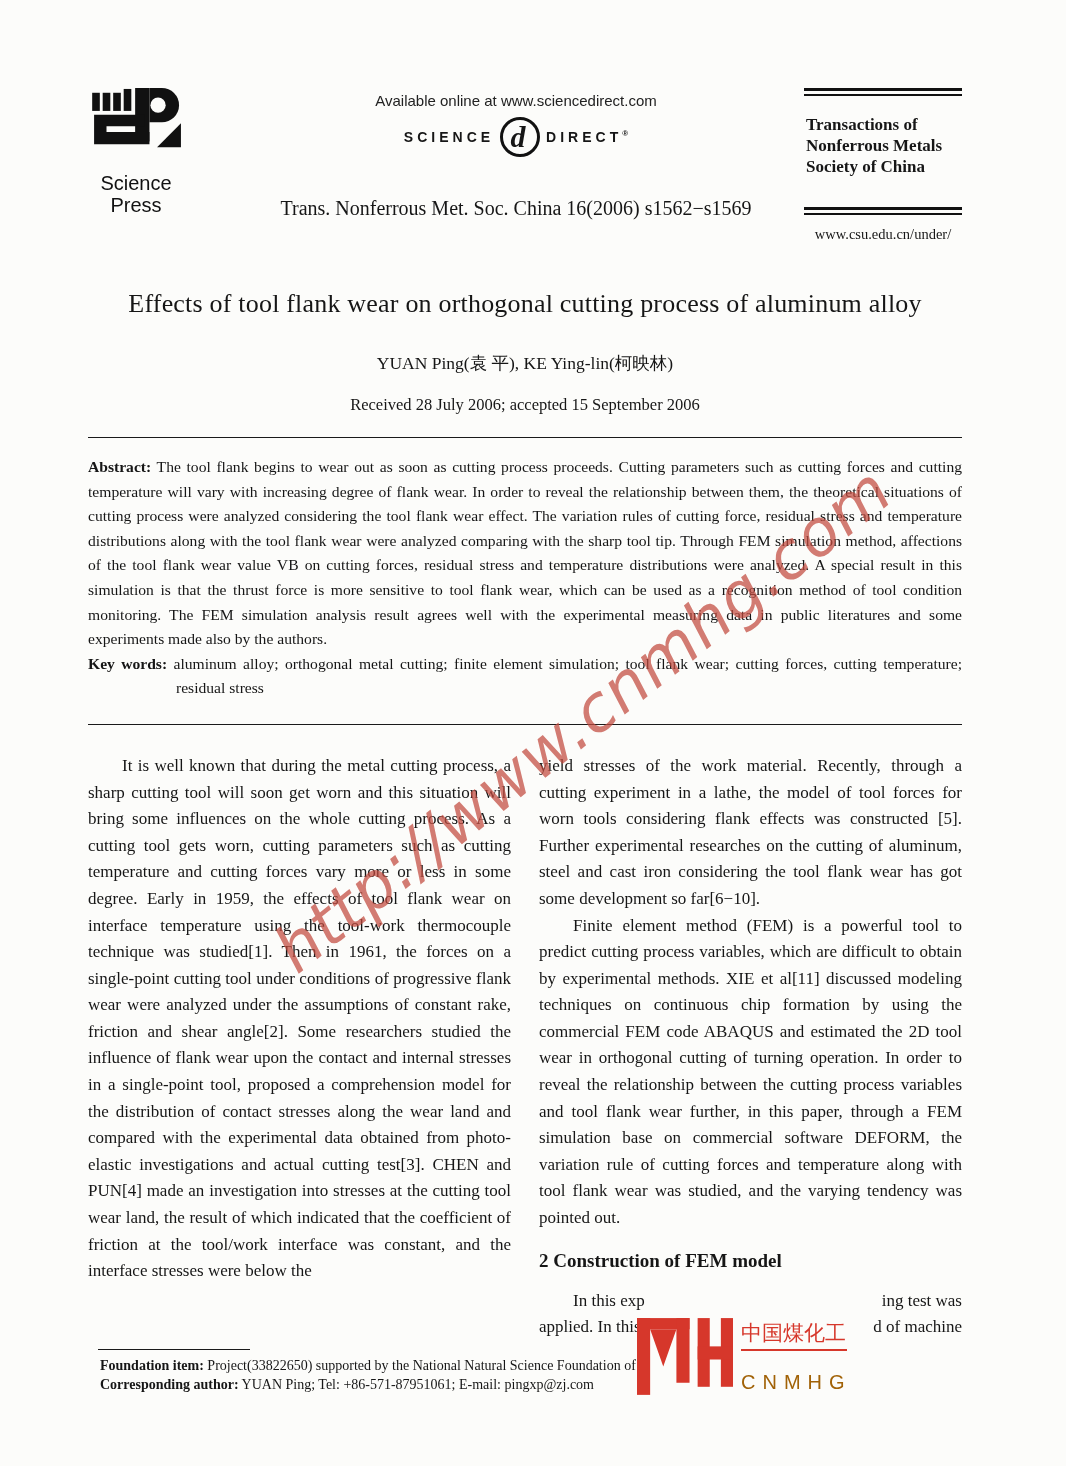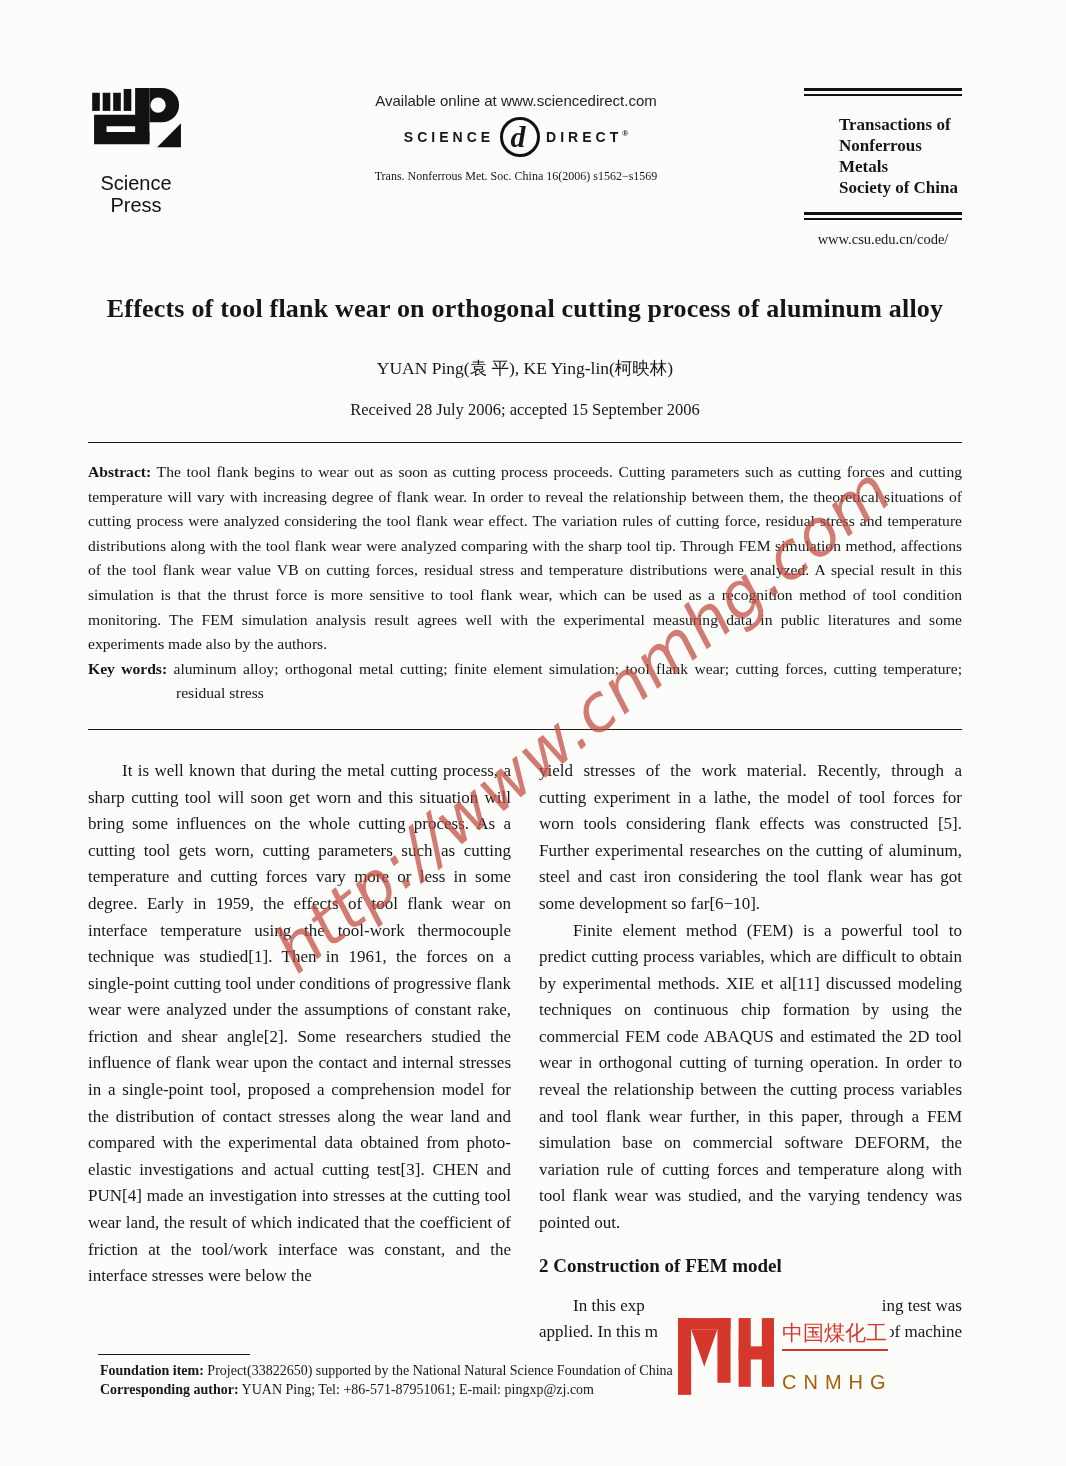--- a/index.html
+++ b/index.html
@@ -17,28 +17,28 @@
   .sp-logo { display:block; margin-left:2px; }
   .sp-text { font-family:"Liberation Sans", sans-serif; font-size:20px; line-height:22px; color:#111; width:96px; text-align:center; }
   .center-block { flex:1; text-align:center; padding-top:4px; }
   .avail { font-family:"Liberation Sans", sans-serif; font-size:15px; color:#222; }
   .sd-logo { margin-top:8px; display:flex; align-items:center; justify-content:center; gap:6px;
              font-family:"Liberation Sans", sans-serif; font-weight:bold; letter-spacing:4px; font-size:14px; }
   .sd-at { display:inline-flex; width:40px; height:40px; border:3px solid #111; border-radius:50%;
            align-items:center; justify-content:center; }
   .sd-d { font-family:"Liberation Serif", serif; font-style:italic; font-weight:bold; font-size:30px; line-height:30px; }
   .sd-reg { font-size:8px; letter-spacing:0; vertical-align:super; }
-  .citation { margin-top:12px; font-size:12px; }
+  .citation { margin-top:40px; font-size:20px; }
   .journal-box { width:158px; }
   .dbl { height:8px; border-top:3px solid #111; border-bottom:2px solid #111; }
-  .jb-title { font-weight:bold; font-size:17px; line-height:21px; padding:18px 0 14px 2px;margin-left:33px; }
+  .jb-title { font-weight:bold; font-size:17px; line-height:21px; padding:18px 0 30px 2px; }
   .jb-url { text-align:center; font-size:14.5px; padding-top:11px; }
 
   
-  .title { font-size:26px; font-weight:bold; text-align:center; margin-top:46px; letter-spacing:0.2px; }
+  .title { font-size:26px; font-weight:normal; text-align:center; margin-top:46px; letter-spacing:0.2px; }
   .authors { text-align:center; margin-top:32px; font-size:17.5px; }
   .affiliation { text-align:center; margin-top:21px; font-size:16.5px; }
   .received { text-align:center; margin-top:20px; font-size:16.5px; }
   .rule { border:none; border-top:1.5px solid #1a1a1a; margin-top:22px; }
   .abstract { margin-top:17px; font-size:15.6px; line-height:24.6px; text-align:justify; }
   .lbl { font-weight:bold; }
   .keywords { font-size:15.6px; line-height:24.6px; text-align:justify;
               padding-left:88px; text-indent:-88px; }
   .rule2 { margin-top:23px; }
 
@@ -60,21 +60,21 @@
   
   .watermark {
     position:absolute; left:205px; top:697px; width:720px; text-align:center;
     font-family:"DejaVu Sans", sans-serif; font-style:italic; font-size:64px; letter-spacing:1px;
     color:#c24a3e; opacity:0.72; transform:rotate(-38.5deg); transform-origin:center;
     pointer-events:none; z-index:5; white-space:nowrap;
   }
 
   
   .cnmhg-logo {
-    position:absolute; left:678px; top:1318px; width:212px; height:84px;
+    position:absolute; left:637px; top:1318px; width:212px; height:84px;
     background:#fcfcfa; display:flex; align-items:flex-start; gap:8px; z-index:6;
   }
   .logo-right { width:106px; padding-top:2px; }
   .logo-cn { color:#d6372b; font-size:21px; line-height:26px; white-space:nowrap; }
   .logo-divider { border-top:2.5px solid #d6372b; margin-top:3px; }
   .logo-latin { font-family:"Liberation Sans", sans-serif; color:#a16207; font-size:20px;
                 letter-spacing:7px; margin-top:20px; white-space:nowrap; }
 </style>
 </head>
 <body>
@@ -114,21 +114,21 @@
       </div>
 
       <div class="journal-box">
         <div class="dbl"></div>
         <div class="jb-title">
           <div>Transactions of</div>
           <div>Nonferrous Metals</div>
           <div>Society of China</div>
         </div>
         <div class="dbl"></div>
-        <div class="jb-url">www.csu.edu.cn/code/</div>
+        <div class="jb-url">www.csu.edu.cn/under/</div>
       </div>
     </header>
 
     <h1 class="title">Effects of tool flank wear on orthogonal cutting process of aluminum alloy</h1>
     <div class="authors">YUAN Ping(袁  平), KE Ying-lin(柯映林)</div>
     <div class="received">Received 28 July 2006; accepted 15 September 2006</div>
 
     <hr class="rule">
 
     <p class="abstract"><span class="lbl">Abstract:</span> <span>The tool flank begins to wear out as soon as cutting process proceeds. Cutting parameters such as cutting forces and cutting temperature will vary with increasing degree of flank wear. In order to reveal the relationship between them, the theoretical situations of cutting process were analyzed considering the tool flank wear effect. The variation rules of cutting force, residual stress and temperature distributions along with the tool flank wear were analyzed comparing with the sharp tool tip. Through FEM simulation method, affections of the tool flank wear value VB on cutting forces, residual stress and temperature distributions were analyzed. A special result in this simulation is that the thrust force is more sensitive to tool flank wear, which can be used as a recognition method of tool condition monitoring. The FEM simulation analysis result agrees well with the experimental measuring data in public literatures and some experiments made also by the authors.</span></p>

